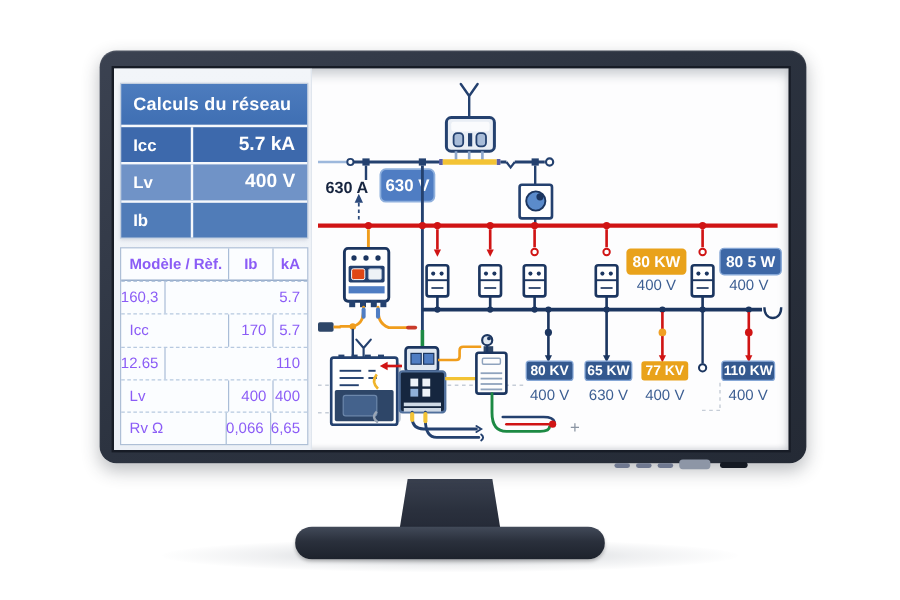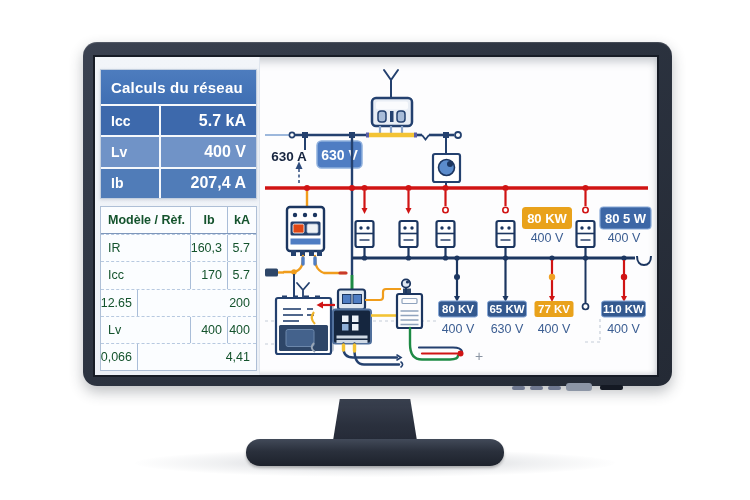--- a/index.html
+++ b/index.html
@@ -33,21 +33,21 @@
   .tbl1-header{height:34px;background:linear-gradient(180deg,#4d7cbe,#3f6fb3);color:#fff;
     display:flex;align-items:center;padding-left:10px;font-size:15px;font-weight:600;letter-spacing:.2px;}
   .tbl1-row{flex:1;display:flex;color:#fff;border-top:2px solid #f5f8fc;}
   .tbl1-row .lab{width:60px;display:flex;align-items:center;padding-left:10px;font-size:14px;font-weight:600;
     border-right:2px solid #f5f8fc;}
   .tbl1-row .val{flex:1;display:flex;align-items:center;justify-content:flex-end;padding-right:10px;
     font-size:16px;font-weight:bold;}
   .r-icc{background:#3d69ac;} .r-lv{background:#7093c7;} .r-ib{background:#507cb8;}
 
   .tbl2{position:absolute;left:5px;top:149px;width:157px;height:165px;background:#fbfdff;
-    border:1px solid #aebfd6;font-size:12.5px;color:#14532d;display:flex;flex-direction:column;}
+    border:1px solid #aebfd6;font-size:12.5px;color:#8b5cf6;display:flex;flex-direction:column;}
   .tbl2 .trow{flex:1;display:flex;align-items:stretch;border-top:1px dashed #b7c9e0;}
   .tbl2 .thead{border-top:none;border-bottom:1.5px solid #7d97bc;font-weight:bold;}
   .tbl2 .c-lab{width:90px;display:flex;align-items:center;padding-left:7px;border-right:1px solid #a9bdd8;}
   .tbl2 .c-ib{width:37px;display:flex;align-items:center;justify-content:flex-end;padding-right:5px;border-right:1px solid #a9bdd8;}
   .tbl2 .c-ka{flex:1;display:flex;align-items:center;justify-content:flex-end;padding-right:6px;}
   .tbl2 .thead .c-ib,.tbl2 .thead .c-ka{justify-content:center;padding-right:0;}
 
   
   .diagram-svg{position:absolute;left:0;top:0;width:562px;height:318px;}
   text.badge-t{fill:#ffffff;font-weight:bold;}
@@ -77,52 +77,51 @@
           <div class="tbl1-row r-icc">
             <div class="lab">Icc</div>
             <div class="val">5.7 kA</div>
           </div>
           <div class="tbl1-row r-lv">
             <div class="lab">Lv</div>
             <div class="val">400 V</div>
           </div>
           <div class="tbl1-row r-ib">
             <div class="lab">Ib</div>
-            <div class="val">207,4 A</div>
           </div>
         </div>
 
         <div class="tbl2">
           <div class="trow thead">
             <div class="c-lab">Modèle / Rèf.</div>
             <div class="c-ib">Ib</div>
             <div class="c-ka">kA</div>
           </div>
           <div class="trow">
-            <div class="c-lab">IR</div>
             <div class="c-ib">160,3</div>
             <div class="c-ka">5.7</div>
           </div>
           <div class="trow">
             <div class="c-lab">Icc</div>
             <div class="c-ib">170</div>
             <div class="c-ka">5.7</div>
           </div>
           <div class="trow">
             <div class="c-ib">12.65</div>
-            <div class="c-ka">200</div>
+            <div class="c-ka">110</div>
           </div>
           <div class="trow">
             <div class="c-lab">Lv</div>
             <div class="c-ib">400</div>
             <div class="c-ka">400</div>
           </div>
           <div class="trow">
+            <div class="c-lab">Rv Ω</div>
             <div class="c-ib">0,066</div>
-            <div class="c-ka">4,41</div>
+            <div class="c-ka">6,65</div>
           </div>
         </div>
       </div>
 
       <svg class="diagram-svg" viewBox="93 55 562 318">
 
         <g stroke="#c6cdd7" stroke-width="1.2" stroke-dasharray="3,3">
           <line x1="263" y1="319" x2="436" y2="319"></line>
           <line x1="263" y1="342" x2="330" y2="342"></line>
           <line x1="598" y1="317" x2="598" y2="340"></line>

